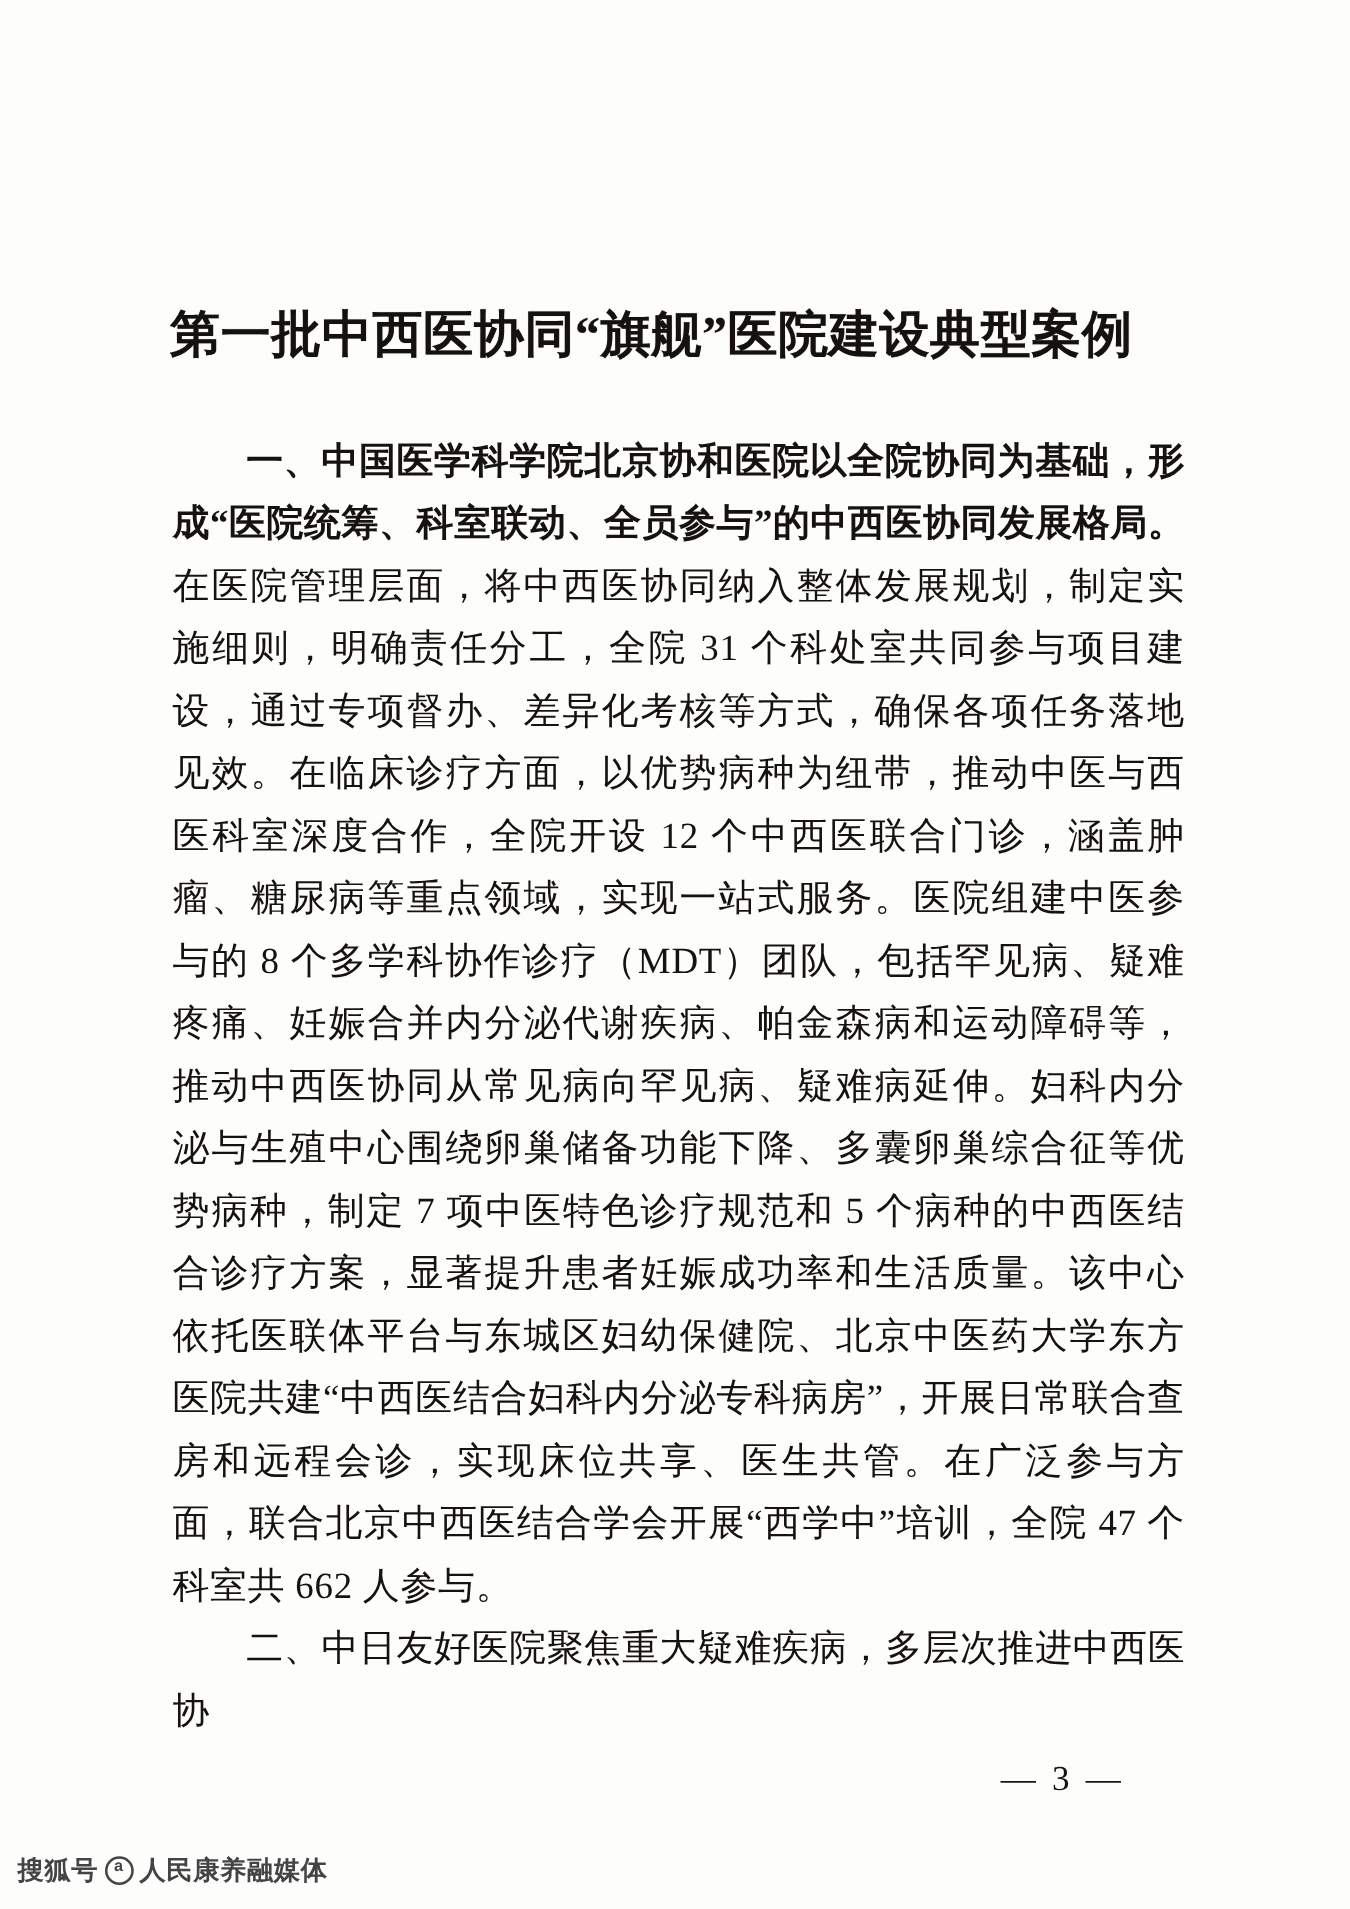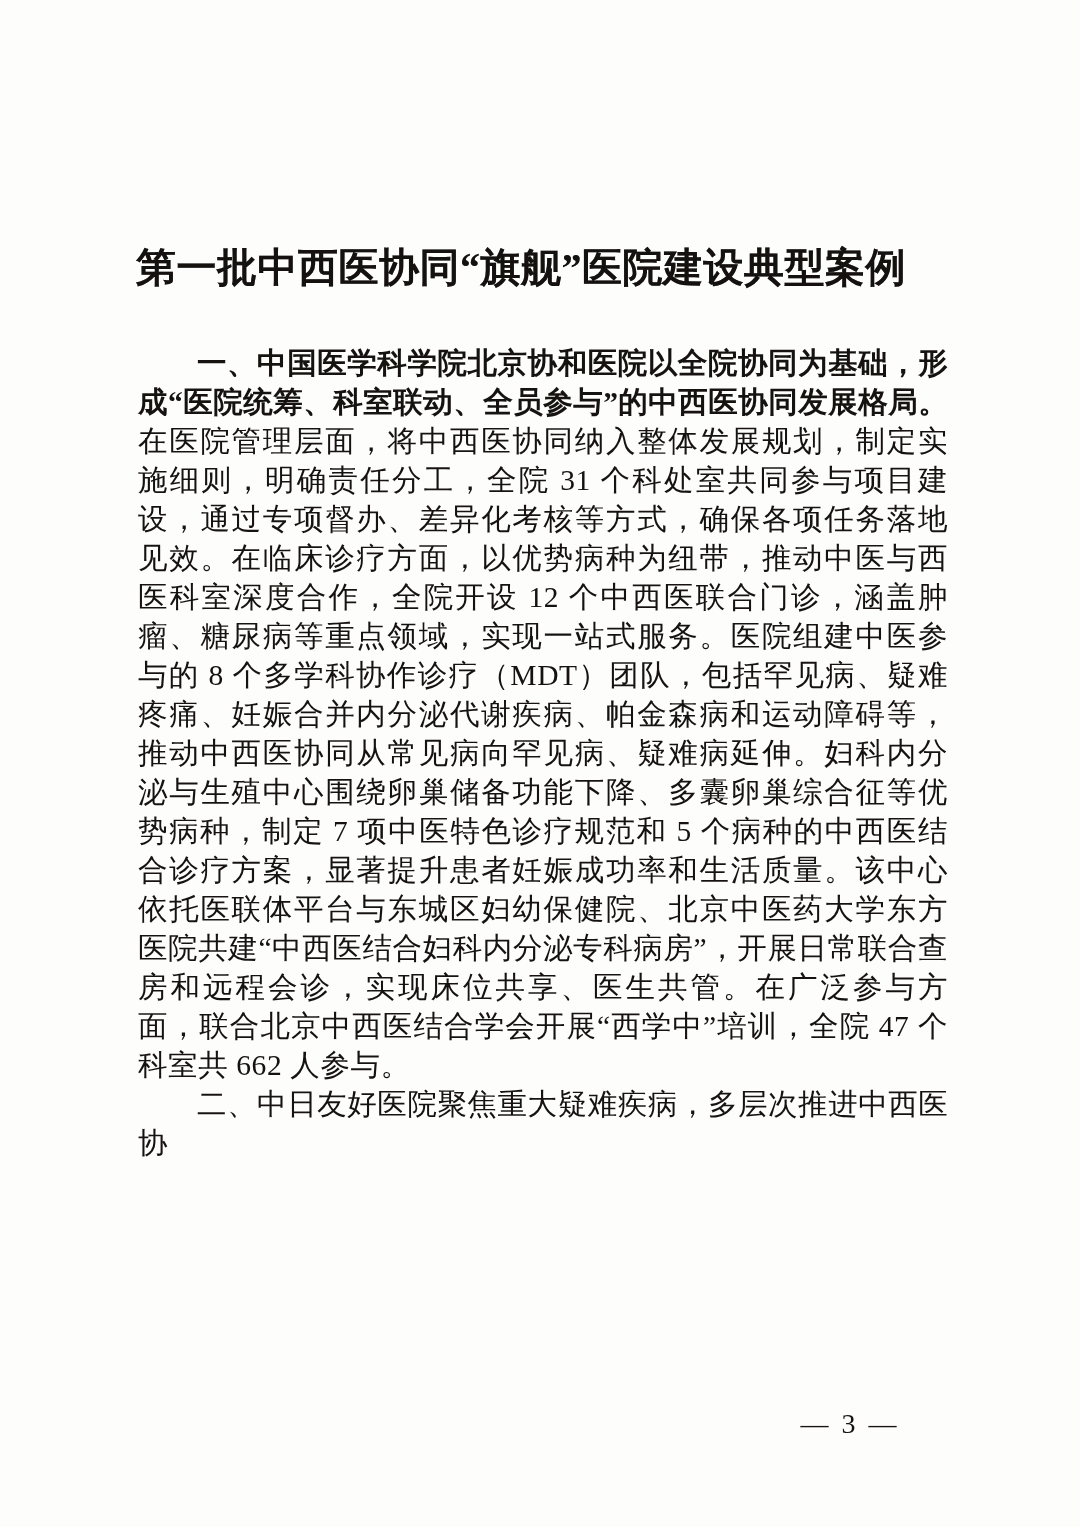--- a/index.html
+++ b/index.html
@@ -50,21 +50,21 @@
     position: absolute;
     left: 138px;
     top: 344px;
     width: 810px;
   }
 
   .para {
     margin: 0;
     color: #15120f;
     font-size: 29.5px;
-    line-height: 39px;
+    line-height: 50px;
     text-align: justify;
     text-justify: inter-character;
     text-indent: 2em;
     letter-spacing: 0.6px;
     font-family: "Liberation Serif", "DejaVu Serif", serif;
   }
 
   .para .lead {
     font-weight: 700;
     letter-spacing: 0.2px;
@@ -154,14 +154,19 @@
     <p class="para section-head">
       <span>二、中日友好医院聚焦重大疑难疾病，多层次推进中西医协</span>
     </p>
 
   </div>
 
   <div class="page-number">
     <span class="page-number-shift">— 3 —</span>
   </div>
 
+  <div class="watermark">
+    <span class="wm-prefix">搜狐号</span>
+    <span class="wm-at"></span>
+    <span class="wm-name">人民康养融媒体</span>
+  </div>
 
 </div>
 
 </body></html>

